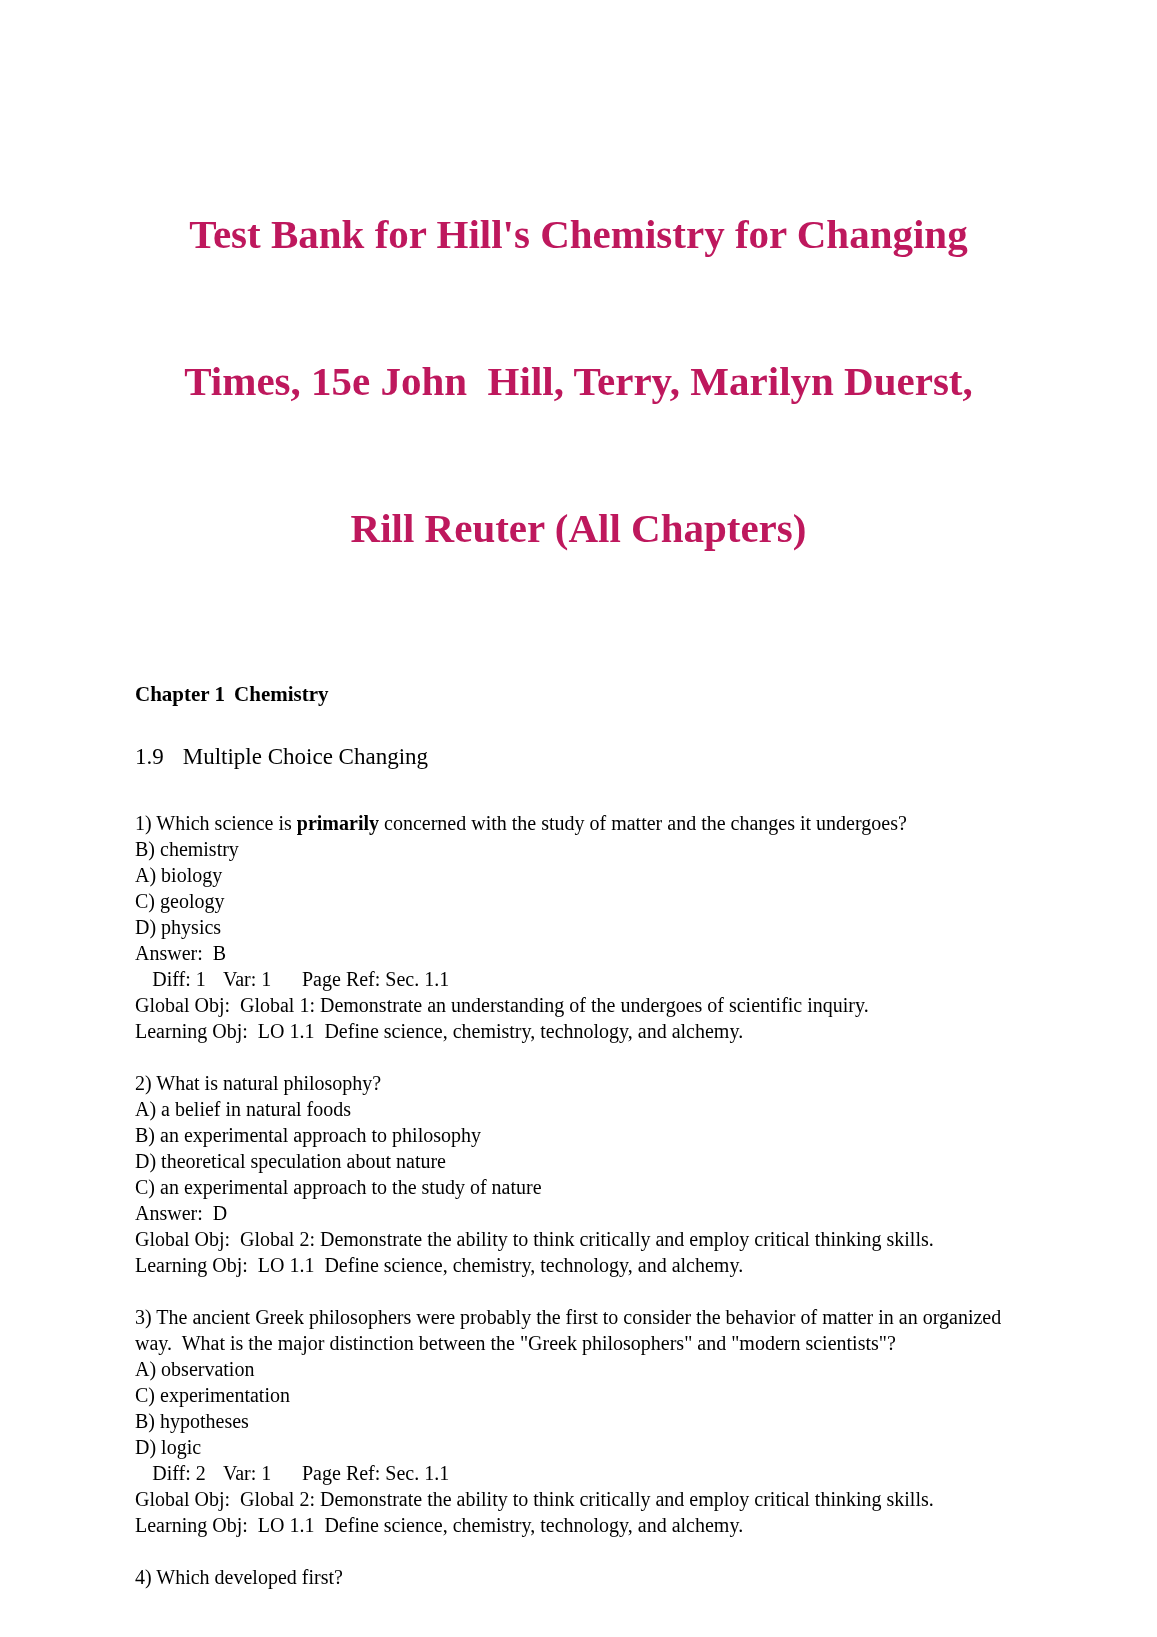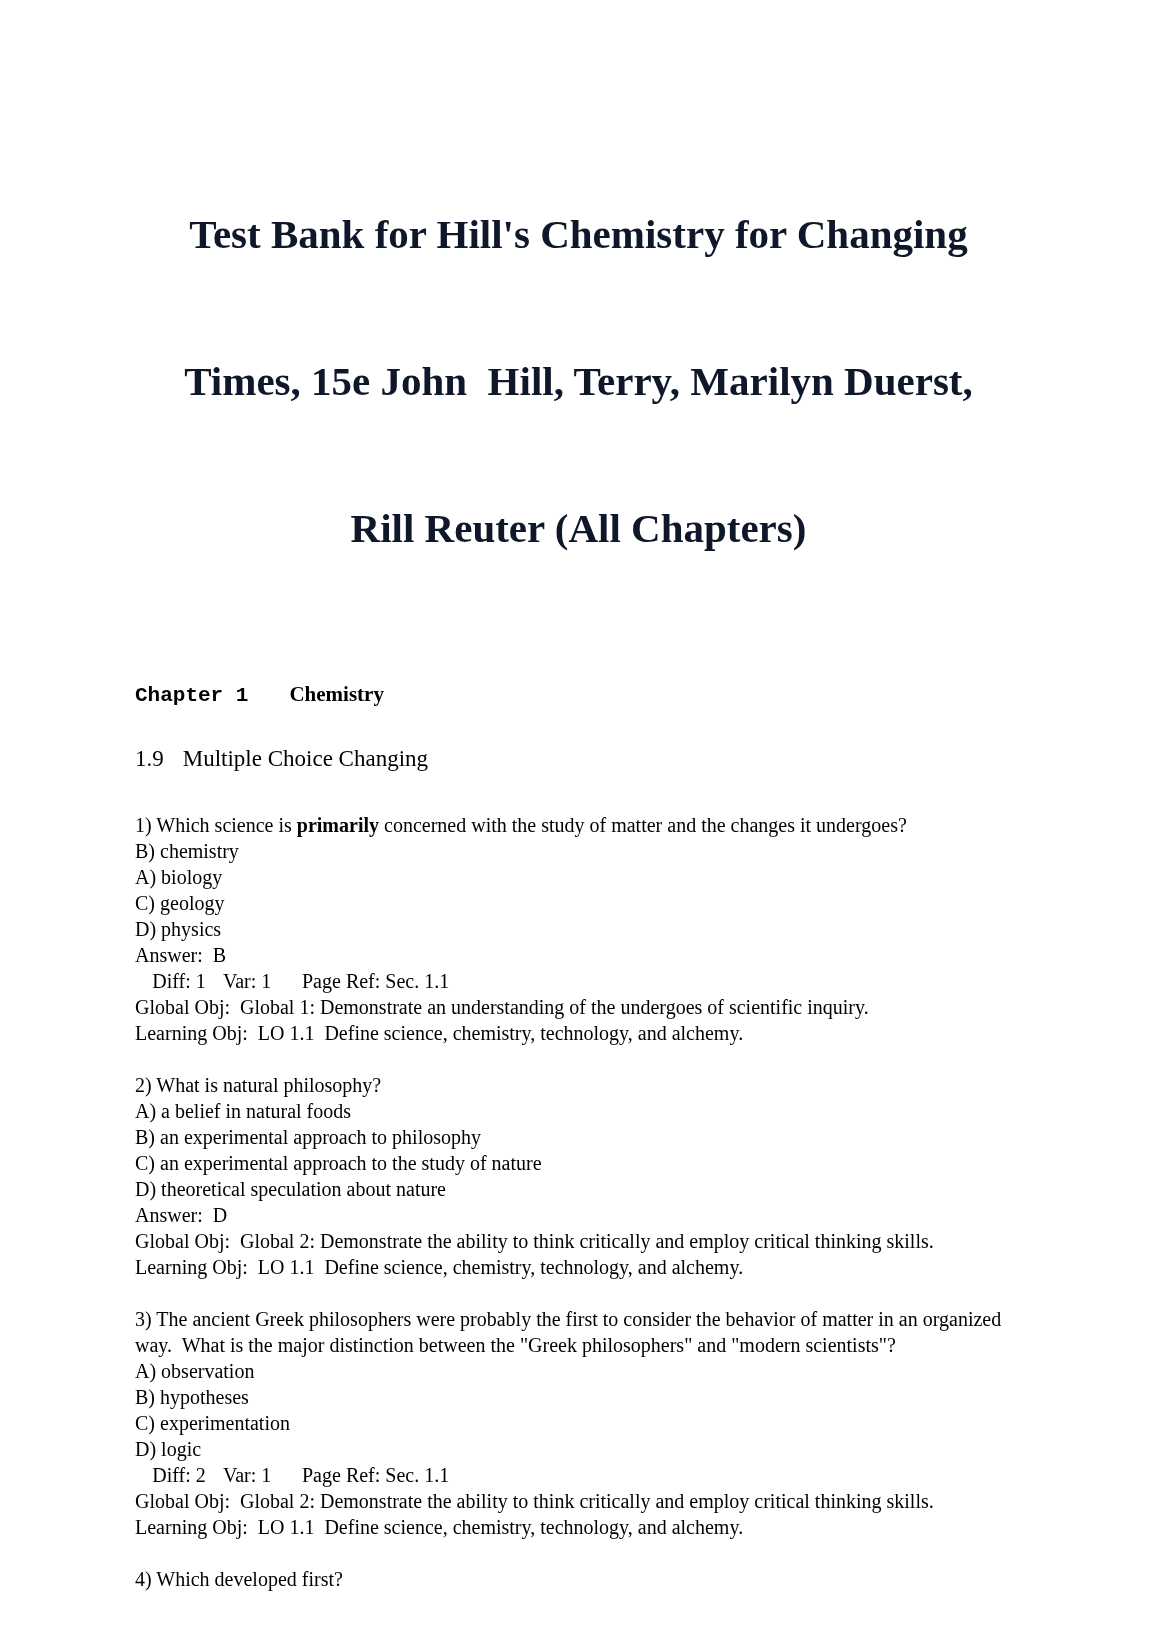--- a/index.html
+++ b/index.html
@@ -12,39 +12,39 @@
     width: 1157px;
     height: 1637px;
     background: #ffffff;
     overflow: hidden;
     font-family: "Liberation Serif", "DejaVu Serif", serif;
     color: #000000;
   }
   .doc-title {
     margin: 112px 60px 0 60px;
     text-align: center;
-    color: #0f172a;
+    color: #be185d;
     font-weight: bold;
     font-size: 41px;
     line-height: 49px;
     white-space: pre-wrap;
   }
   .content {
     margin-left: 135px;
     width: 905px;
     font-size: 20px;
     line-height: 26px;
   }
   .chapter-heading {
     margin: 30px 0 0 0;
     font-size: 21px;
     font-weight: bold;
     white-space: pre-wrap;
   }
-  .chapter-heading .hnum { margin-right: 41px; font-family: Liberation Mono, monospace; }
+  .chapter-heading .hnum { margin-right: 9px; }
   .section-heading {
     margin: 37px 0 0 0;
     font-size: 23px;
     font-weight: normal;
     white-space: pre-wrap;
   }
   .section-heading .snum { margin-right: 19px; }
   .question { margin-top: 26px; }
   .question.first { margin-top: 40px; }
   .line {
@@ -81,32 +81,32 @@
       <p class="line">Answer:  B</p>
       <p class="line meta-line"><span class="tab w1">Diff: 1</span><span class="tab w2">Var: 1</span><span>Page Ref: Sec. 1.1</span></p>
       <p class="line">Global Obj:  Global 1: Demonstrate an understanding of the undergoes of scientific inquiry.</p>
       <p class="line">Learning Obj:  LO 1.1  Define science, chemistry, technology, and alchemy.</p>
     </section>
 
     <section class="question">
       <p class="line"><span>2) What is natural philosophy?</span><b></b><span></span></p>
       <p class="line">A) a belief in natural foods</p>
       <p class="line">B) an experimental approach to philosophy</p>
+      <p class="line">D) theoretical speculation about nature</p>
       <p class="line">C) an experimental approach to the study of nature</p>
-      <p class="line">D) theoretical speculation about nature</p>
       <p class="line">Answer:  D</p>
       <p class="line">Global Obj:  Global 2: Demonstrate the ability to think critically and employ critical thinking skills.</p>
       <p class="line">Learning Obj:  LO 1.1  Define science, chemistry, technology, and alchemy.</p>
     </section>
 
     <section class="question">
       <p class="line"><span>3) The ancient Greek philosophers were probably the first to consider the behavior of matter in an organized way.  What is the major distinction between the "Greek philosophers" and "modern scientists"?</span><b></b><span></span></p>
       <p class="line">A) observation</p>
+      <p class="line">C) experimentation</p>
       <p class="line">B) hypotheses</p>
-      <p class="line">C) experimentation</p>
       <p class="line">D) logic</p>
       <p class="line meta-line"><span class="tab w1">Diff: 2</span><span class="tab w2">Var: 1</span><span>Page Ref: Sec. 1.1</span></p>
       <p class="line">Global Obj:  Global 2: Demonstrate the ability to think critically and employ critical thinking skills.</p>
       <p class="line">Learning Obj:  LO 1.1  Define science, chemistry, technology, and alchemy.</p>
     </section>
 
     <section class="question">
       <p class="line"><span>4) Which developed first?</span><b></b><span></span></p>
 
     </section>

